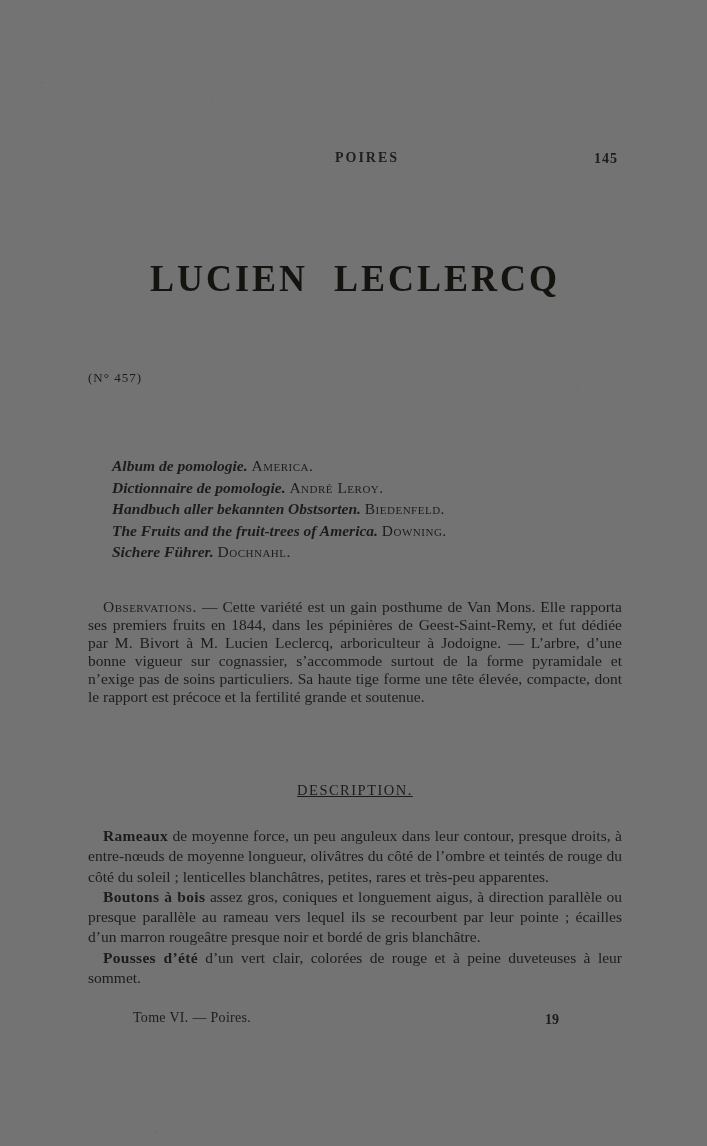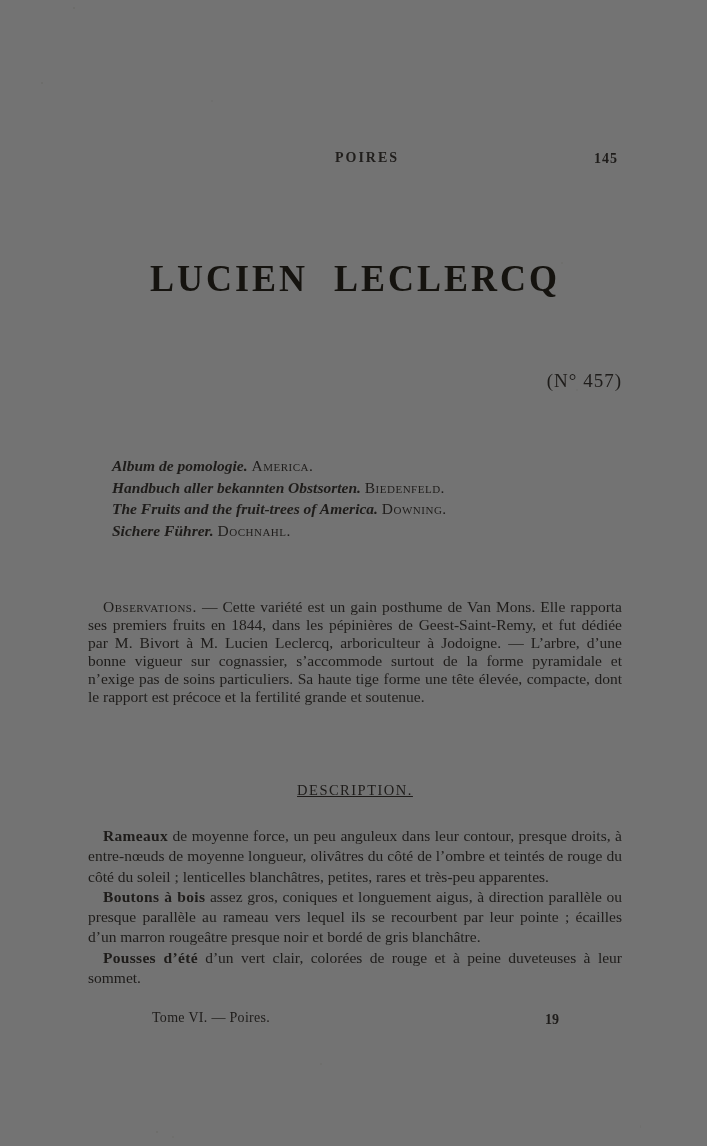--- a/index.html
+++ b/index.html
@@ -28,22 +28,22 @@
   
   .main-title{
     top:258px;text-align:center;
     font-size:36px;font-weight:bold;
     letter-spacing:3px;word-spacing:14px;
     color:#15130f;
     transform:scaleY(1.04);
   }
 
   .number-line{
-    top:370px;text-align:right;
-    font-size:19px;letter-spacing:1px;
+    top:370px;text-align:left;
+    font-size:13px;letter-spacing:1px;
   }
 
   
   .biblio{top:455px;padding-left:24px;box-sizing:border-box;font-size:15.5px;line-height:21.5px;}
   .biblio-title{font-style:italic;font-weight:bold;}
   .biblio-author{font-variant:small-caps;letter-spacing:0.5px;}
 
   
   .observations{
     top:598px;
@@ -60,21 +60,21 @@
   .desc-block{top:826px;}
   .desc-block p{
     margin:0;
     font-size:15.5px;line-height:20.3px;
     text-align:justify;text-indent:15px;
   }
   .lead{font-weight:bold;letter-spacing:0.3px;}
 
   
   .footer-row{top:1010px;height:18px;font-size:14px;}
-  .footer-left{margin-left:64px;letter-spacing:0.3px;}
+  .footer-left{margin-left:45px;letter-spacing:0.3px;}
   .page-number-bottom{position:absolute;right:63px;top:2px;font-weight:bold;}
 
   
   .speck{position:absolute;background:#6b6b68;border-radius:50%;}
 </style>
 </head>
 <body>
 
 <div class="page">
 
@@ -84,20 +84,24 @@
   </div>
 
   <div class="col main-title">LUCIEN LECLERCQ</div>
 
   <div class="col number-line">(N° 457)</div>
 
   <div class="col biblio">
     <div>
       <span class="biblio-title">Album de pomologie.</span>
       <span class="biblio-author">America.</span>
+    </div>
+    <div>
+      <span class="biblio-title">Dictionnaire de pomologie.</span>
+      <span class="biblio-author">André Leroy.</span>
     </div>
     <div>
       <span class="biblio-title">Handbuch aller bekannten Obstsorten.</span>
       <span class="biblio-author">Biedenfeld.</span>
     </div>
     <div>
       <span class="biblio-title">The Fruits and the fruit-trees of America.</span>
       <span class="biblio-author">Downing.</span>
     </div>
     <div>

